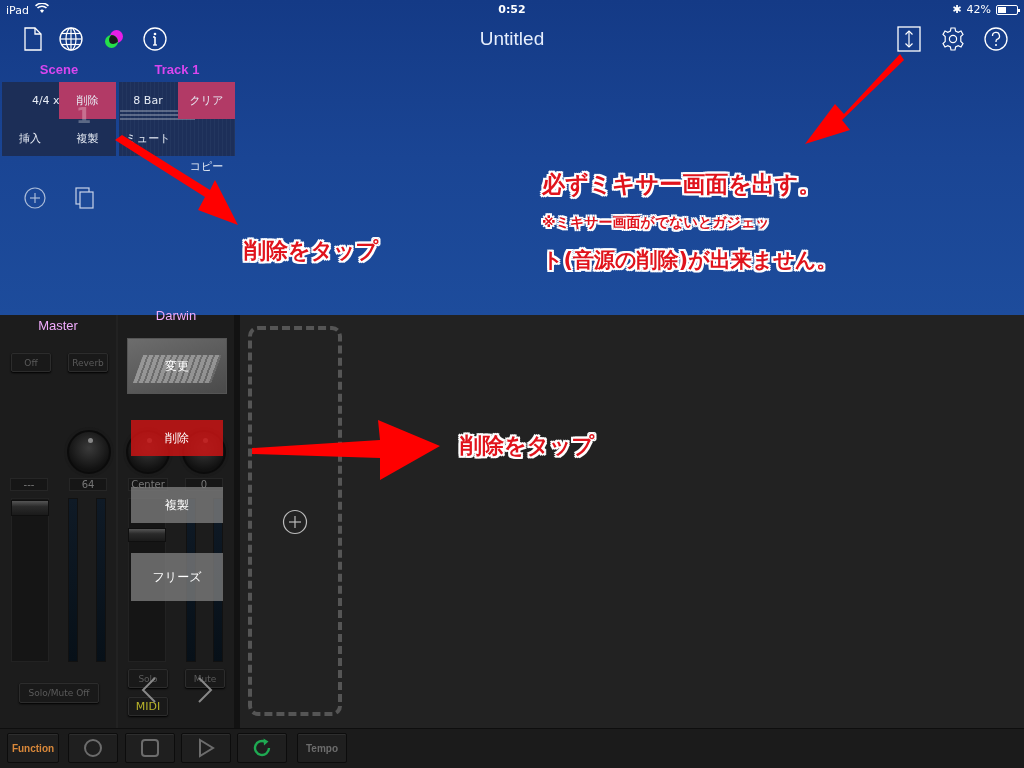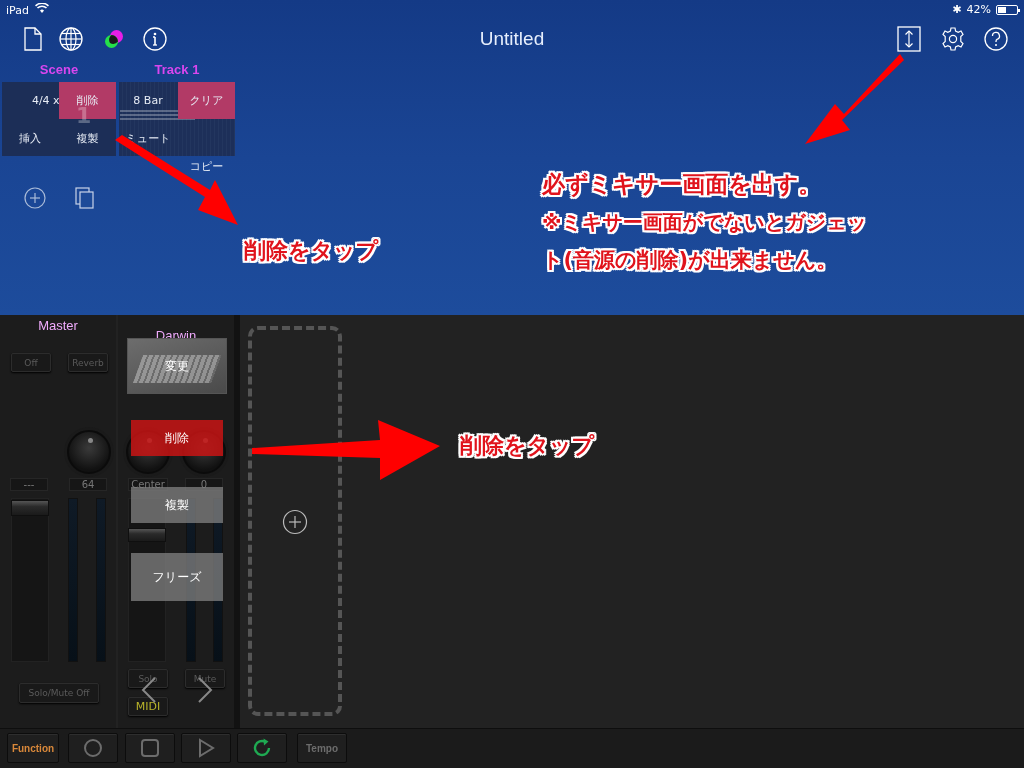--- a/index.html
+++ b/index.html
@@ -60,20 +60,21 @@
   <div class="left">
     <span>iPad</span>
     <span>
       <svg width="14" height="11" viewBox="0 0 14 11">
           <path d="M7 10 L5 7.5 A3 3 0 0 1 9 7.5 Z" fill="#fff"></path>
           <path d="M2.5 5 A6.5 6.5 0 0 1 11.5 5" stroke="#fff" stroke-width="1.6" fill="none"></path>
           <path d="M0.5 2.8 A9.5 9.5 0 0 1 13.5 2.8" stroke="#fff" stroke-width="1.6" fill="none"></path>
         </svg>
     </span>
   </div>
+  <div class="center">0:52</div>
   <div class="right">
     <span style="font-size:11px;">✱</span>
     <span>42%</span>
     <span class="battery"></span>
   </div>
 </div>
 
 <div class="toolbar-icon" style="left:20px;">
   <svg width="18" height="24" viewBox="0 0 18 24">
       <path d="M1 1 H11 L17 7 V23 H1 Z" fill="none" stroke="#fff" stroke-width="1.3"></path>
@@ -163,40 +164,40 @@
 
 <svg style="position:absolute; left:110px; top:135px;" width="140" height="95" viewBox="0 0 140 95">
   <path d="M5 5 L95 62 L88 75 L128 90 L105 45 L100 55 L12 0 Z" fill="#ff0000"></path>
 </svg>
 <svg style="position:absolute; left:800px; top:52px;" width="105" height="95" viewBox="0 0 105 95">
   <path d="M100 2 L44 62 L35 52 L5 92 L50 78 L42 68 L104 8 Z" fill="#ff0000"></path>
 </svg>
 
 <div class="annot" style="left:244px; top:236px; font-size:22px;">削除をタップ</div>
 <div class="annot" style="left:542px; top:165px; font-size:23px; line-height:38px;">必ずミキサー画面を出す。</div>
-<div class="annot" style="left:542px; top:203px; font-size:20px; line-height:38px;">※ミキサー画面がでないとガジェッ</div>
+<div class="annot" style="left:542px; top:203px; font-size:14px; line-height:38px;">※ミキサー画面がでないとガジェッ</div>
 <div class="annot" style="left:542px; top:241px; font-size:21px; line-height:38px;">ト(音源の削除)が出来ません。</div>
 
 <div class="mixer"></div>
 
 <div class="strip" style="left:0; width:116px;"></div>
 <div class="strip-label" style="left:0; width:116px; top:318px;">Master</div>
 <div class="mbtn" style="left:11px; top:353px; width:40px; height:19px;">Off</div>
 <div class="mbtn" style="left:68px; top:353px; width:40px; height:19px;">Reverb</div>
 <div class="knob" style="left:67px; top:430px;"></div>
 <div class="readout" style="left:10px; top:478px; width:38px; height:13px;">---</div>
 <div class="readout" style="left:69px; top:478px; width:38px; height:13px;">64</div>
 <div class="fader-track" style="left:11px; top:498px; width:38px; height:164px;"></div>
 <div class="fader-cap" style="left:11px; top:500px; width:38px; height:16px;"></div>
 <div class="meter" style="left:68px; top:498px; height:164px;"></div>
 <div class="meter" style="left:96px; top:498px; height:164px;"></div>
 <div class="mbtn" style="left:19px; top:683px; width:80px; height:20px;">Solo/Mute Off</div>
 
 <div class="strip" style="left:118px; width:116px;"></div>
-<div class="strip-label" style="left:118px; width:116px; top:328px;">Darwin</div>
+<div class="strip-label" style="left:118px; width:116px; top:308px;">Darwin</div>
 <div class="instrument">
   <div style="position:absolute; left:10px; top:16px; width:78px; height:28px; background:repeating-linear-gradient(90deg,#bbb 0 4px,#777 4px 6px); opacity:0.6; transform:skewX(-20deg);"></div>
 </div>
 <div class="overlay-btn" style="left:127px; top:356px; width:100px; height:20px; font-size:12px;">変更</div>
 <div class="knob" style="left:126px; top:430px;"></div>
 <div class="knob" style="left:182px; top:430px;"></div>
 <div class="readout" style="left:128px; top:478px; width:40px; height:13px;">Center</div>
 <div class="readout" style="left:185px; top:478px; width:38px; height:13px;">0</div>
 <div class="fader-track" style="left:128px; top:498px; width:38px; height:164px;"></div>
 <div class="fader-cap" style="left:128px; top:528px; width:38px; height:14px;"></div>

